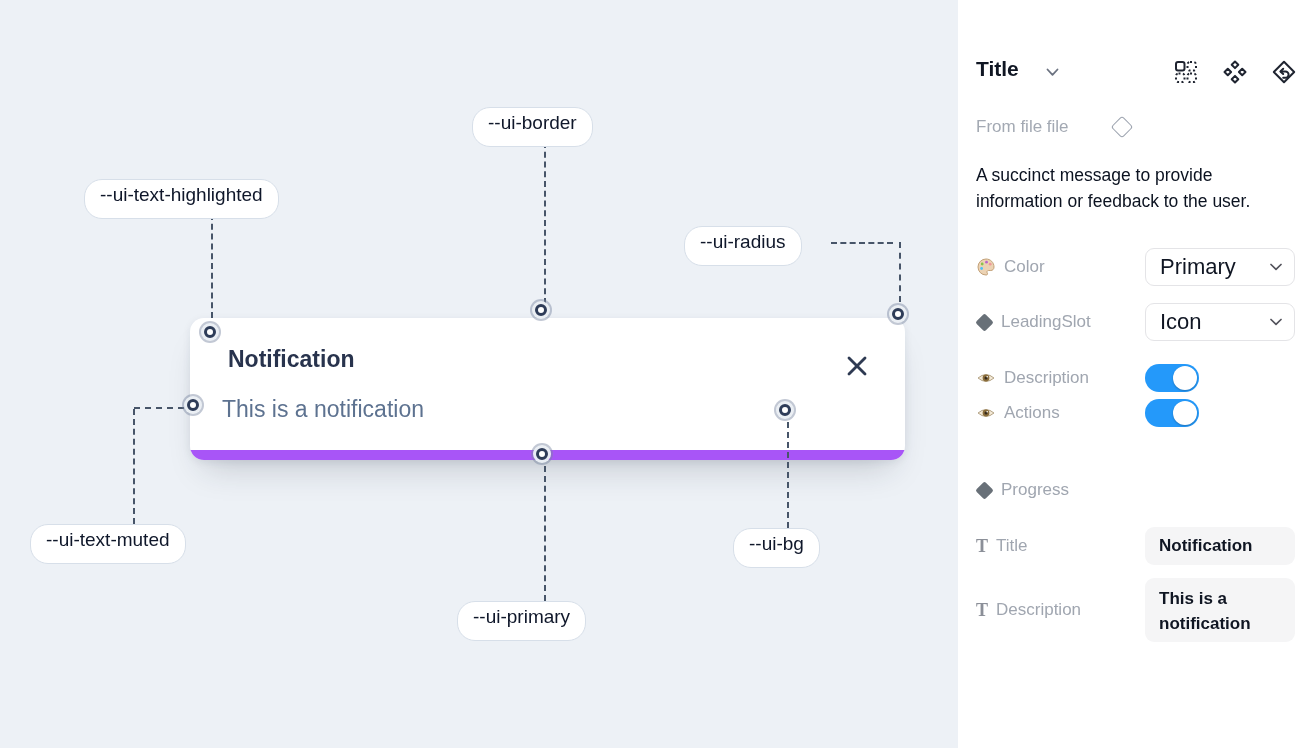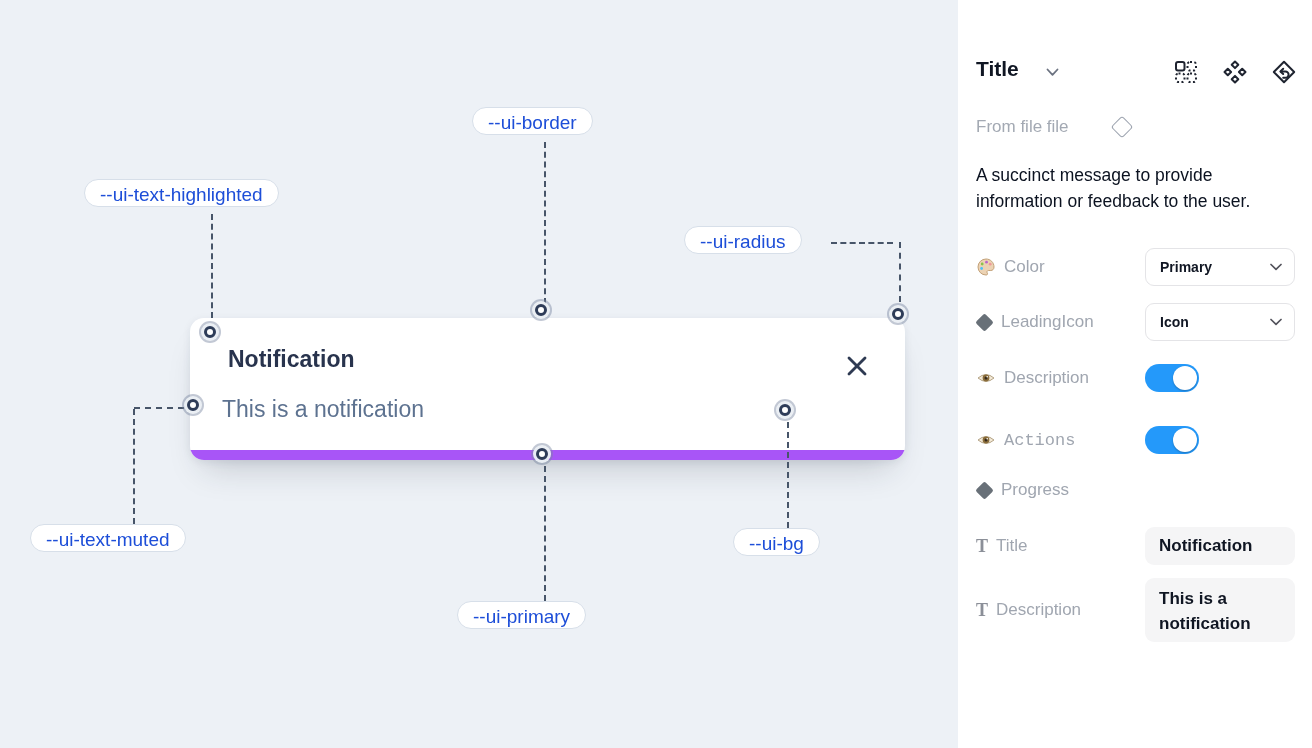--- a/index.html
+++ b/index.html
@@ -12,21 +12,21 @@
 
   .toast-card { position:absolute; left:190px; top:318px; width:715px; height:142px;
     background:#fff; border-radius:14px; z-index:1;
     box-shadow:0 20px 32px -14px rgba(30,41,59,.22), 0 2px 8px rgba(30,41,59,.08); overflow:hidden; }
   .toast-title { position:absolute; left:38px; top:28px; font-size:23px; font-weight:700; color:#28334d; }
   .toast-desc { position:absolute; left:32px; top:78px; font-size:23px; color:#5d7290; }
   .toast-close { position:absolute; right:36px; top:36px; width:24px; height:24px; cursor:pointer; }
   .toast-progress { position:absolute; left:0; right:0; bottom:0; height:10px; background:#a855f7; }
 
   .pill { position:absolute; z-index:4; background:#fff; border:1.5px solid #d7dfe9;
-    border-radius:18px; padding:4px 15px 0; font-size:19px; font-weight:500; color:#1d4ed8;
+    border-radius:18px; padding:4px 15px 12px; font-size:19px; font-weight:500; color:#0f172a;
     white-space:nowrap; }
   .pill-border { left:472px; top:107px; }
   .pill-highlighted { left:84px; top:179px; }
   .pill-radius { left:684px; top:226px; }
   .pill-muted { left:30px; top:524px; }
   .pill-primary { left:457px; top:601px; }
   .pill-bg { left:733px; top:528px; }
 
   .dash-v { position:absolute; width:0; border-left:2px dashed #475569; z-index:2; }
   .dash-h { position:absolute; height:0; border-top:2px dashed #475569; z-index:2; }
@@ -53,33 +53,33 @@
   .hi1 { left:216px; } .hi2 { left:265px; } .hi3 { left:314px; }
 
   .src-label { position:absolute; left:18px; top:117px; font-size:17px; color:#a3a9b3; }
   .src-diamond { position:absolute; left:156px; top:119px; width:16px; height:16px;
     border:1.5px solid #9ca3af; border-radius:3px; transform:rotate(45deg); background:#fff; }
 
   .panel-desc { position:absolute; left:18px; top:162px; width:312px; font-size:17.5px;
     line-height:26px; color:#0b1220; }
 
   .prop-row { position:absolute; left:0; width:354px; height:38px; }
-  .r-color { top:248px; } .r-slot { top:303px; } .r-desc { top:359px; } .r-actions { top:421px;font-family:Liberation Mono, monospace; }
+  .r-color { top:248px; } .r-slot { top:303px; } .r-desc { top:359px; } .r-actions { top:394px; }
   .r-progress { top:471px; } .r-title { top:527px; } .r-description { top:578px; height:64px; }
   .r-leadicon { top:655px; }
 
   .prop-left { position:absolute; left:18px; top:0; bottom:0; display:flex; align-items:center; gap:8px; }
   .prop-label { font-size:17px; color:#a0a6b0; }
   .prop-diamond { width:13px; height:13px; background:#687078; border-radius:2px; transform:rotate(45deg); margin:0 2px; }
   .t-glyph { font-family:"Liberation Serif", serif; font-size:18px; font-weight:700; color:#8b8f98; }
 
   .select { position:absolute; left:187px; top:0; width:150px; height:38px; background:#fff;
     border:1px solid #e4e4e7; border-radius:9px; display:flex; align-items:center;
     padding:0 12px 0 14px; cursor:pointer; }
-  .select-value { font-size:14px; font-weight:700; color:#101623; flex:1; white-space:nowrap; overflow:hidden; }
+  .select-value { font-size:22px; font-weight:400; color:#101623; flex:1; white-space:nowrap; overflow:hidden; }
   .field { position:absolute; left:187px; top:0; width:150px; background:#f5f5f6; border-radius:9px;
     font-size:17px; font-weight:600; color:#101623; }
   .field-single { height:38px; line-height:38px; padding:0 14px; }
   .field-multi { height:64px; line-height:25px; padding:8px 14px; }
 
   .toggle { position:absolute; left:187px; top:5px; width:54px; height:28px; border-radius:14px;
     background:#2499fa; cursor:pointer; }
   .toggle .knob { position:absolute; right:2px; top:2px; width:24px; height:24px; border-radius:50%; background:#fff;
     box-shadow:0 1px 2px rgba(0,0,0,.25); }
 
@@ -185,21 +185,21 @@
         <span class="select-value">Primary</span>
         <svg width="12" height="8" viewBox="0 0 12 8" fill="none" stroke="#52525b" stroke-width="1.7" stroke-linecap="round" stroke-linejoin="round">
             <polyline points="1,1.5 6,6.3 11,1.5"></polyline>
           </svg>
       </div>
     </div>
 
     <div class="prop-row r-slot">
       <div class="prop-left">
         <span class="prop-diamond"></span>
-        <span class="prop-label">LeadingIcon</span>
+        <span class="prop-label">LeadingSlot</span>
       </div>
       <div class="select">
         <span class="select-value">Icon</span>
         <svg width="12" height="8" viewBox="0 0 12 8" fill="none" stroke="#52525b" stroke-width="1.7" stroke-linecap="round" stroke-linejoin="round">
             <polyline points="1,1.5 6,6.3 11,1.5"></polyline>
           </svg>
       </div>
     </div>
 
     <div class="prop-row r-desc">

